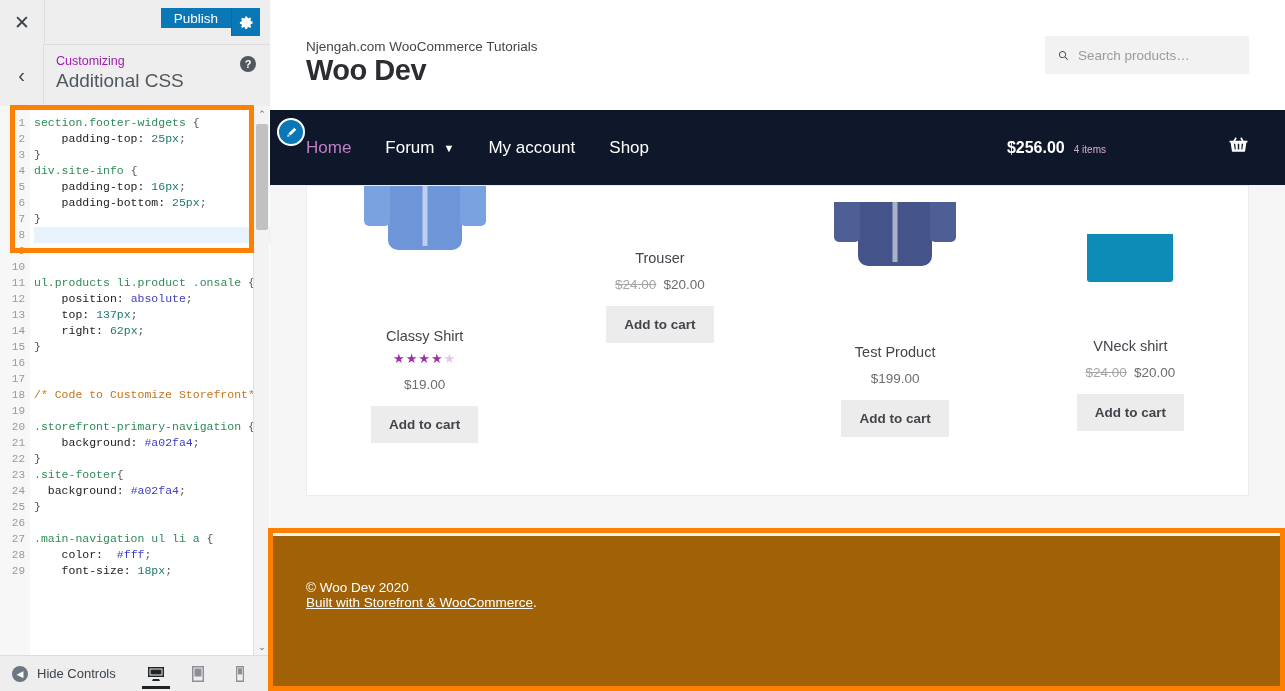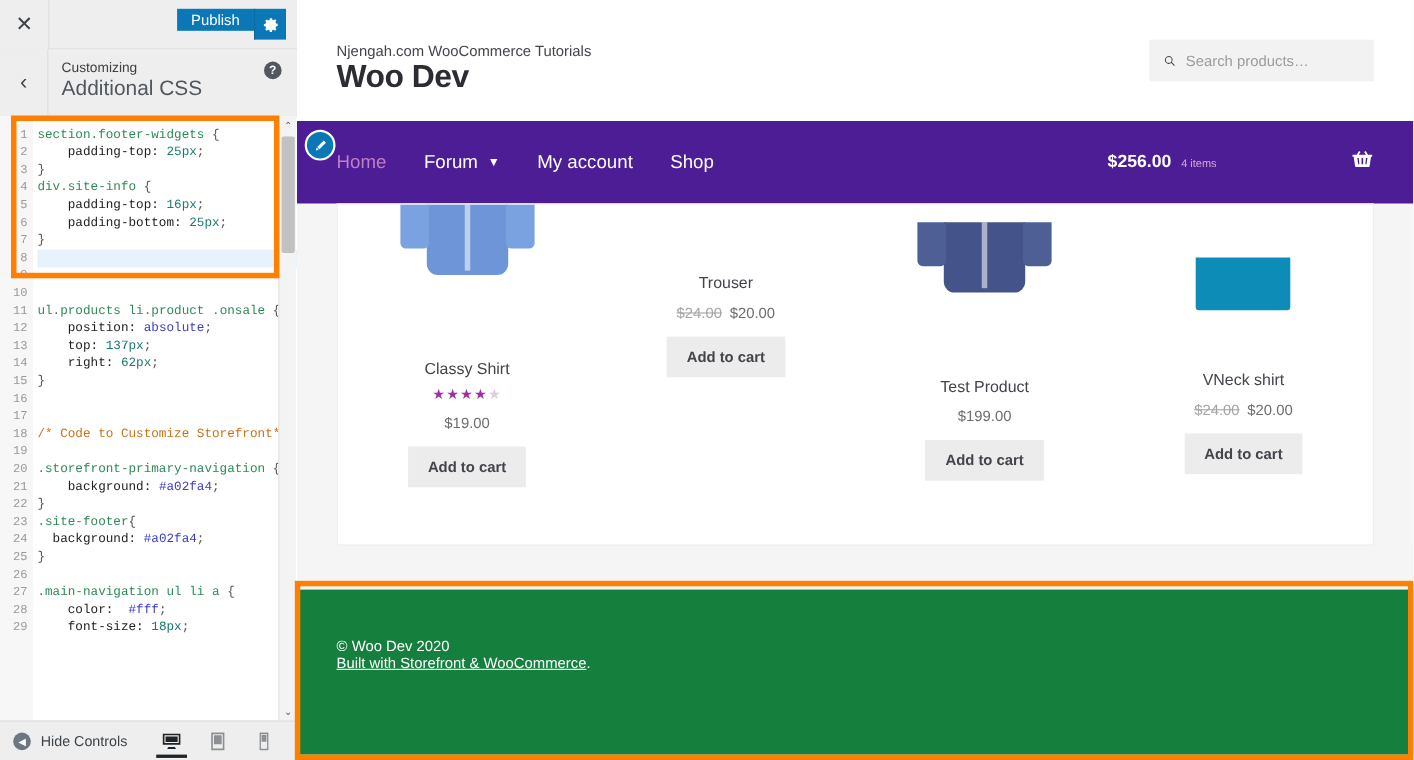--- a/index.html
+++ b/index.html
@@ -47,21 +47,21 @@
   #cust-header {
     position: absolute; left: 0; top: 45px; width: 270px; height: 60px;
     background: #eeeeee; display: flex;
   }
   #back-btn {
     width: 44px; height: 60px; display: flex; align-items: center;
     justify-content: center; cursor: pointer; font-size: 20px; color: #3c434a;
     border-right: 1px solid #ddd;
   }
   #cust-titles { padding: 9px 0 0 12px; flex: 1; position: relative; }
-  #cust-sub { font-size: 12.5px; color: #404040; }
+  #cust-sub { font-size: 12.5px; color: #a21caf; }
   #cust-title { font-size: 19px; color: #50575e; margin-top: 2px; }
   #help-icon {
     position: absolute; right: 14px; top: 11px; width: 16px; height: 16px;
     border-radius: 50%; background: #50575e; color: #fff; font-size: 11px;
     font-weight: bold; display: flex; align-items: center; justify-content: center;
     cursor: pointer;
   }
 
   
   #editor {
@@ -146,21 +146,21 @@
   }
   #search-box svg { width: 13px; height: 13px; fill: #43454b; flex: none; }
   #search-box input {
     border: none; background: transparent; outline: none; margin-left: 8px;
     font-size: 13.5px; color: #6d6d6d; width: 100%;
     font-family: "Liberation Sans", sans-serif;
   }
   #search-box input::placeholder { color: #9b9b9b; }
 
   #primary-nav {
-    background: #4c1d95; height: 75px; position: relative;
+    background: #0f172a; height: 75px; position: relative;
     display: flex; align-items: center; padding: 0 36px;
   }
   #nav-links { display: flex; align-items: center; gap: 34px; }
   .nav-link {
     color: #fff; font-size: 17px; cursor: pointer; text-decoration: none;
     display: flex; align-items: center; gap: 9px;
   }
   .nav-link.current { color: #c07fc3; }
   .nav-link .caret { font-size: 11px; }
   #edit-pencil {
@@ -209,21 +209,21 @@
   .shirt .sleeve.l { left: -24px; }
   .shirt .sleeve.r { right: -24px; }
   .shirt .placket { position: absolute; left: 50%; transform: translateX(-50%); top: 14px; width: 5px; height: 94px; background: rgba(255,255,255,.55); }
   .tee { position: absolute; left: 50%; transform: translateX(-50%); top: -22px;
          width: 86px; height: 70px; background: #0e8cb8; border-radius: 6px 6px 3px 3px; }
   .tee:after { content: ""; position: absolute; left: 50%; transform: translateX(-50%);
                top: -1px; width: 32px; height: 14px; background: #fff; border-radius: 0 0 18px 18px; }
 
   
   #site-footer {
-    background: #15803d; margin: 40px 0 0 0; height: 150px;
+    background: #a16207; margin: 40px 0 0 0; height: 150px;
     padding: 44px 36px 0 36px;
   }
   #copyright { color: #fff; font-size: 13.5px; }
   #built-with { margin-top: 0; font-size: 13.5px; color: #fff; }
   #built-with a { color: #fff; text-decoration: underline; cursor: pointer; }
 
   
   .hl-box {
     position: absolute; border: 5px solid #ff8000; pointer-events: none;
     z-index: 50;

